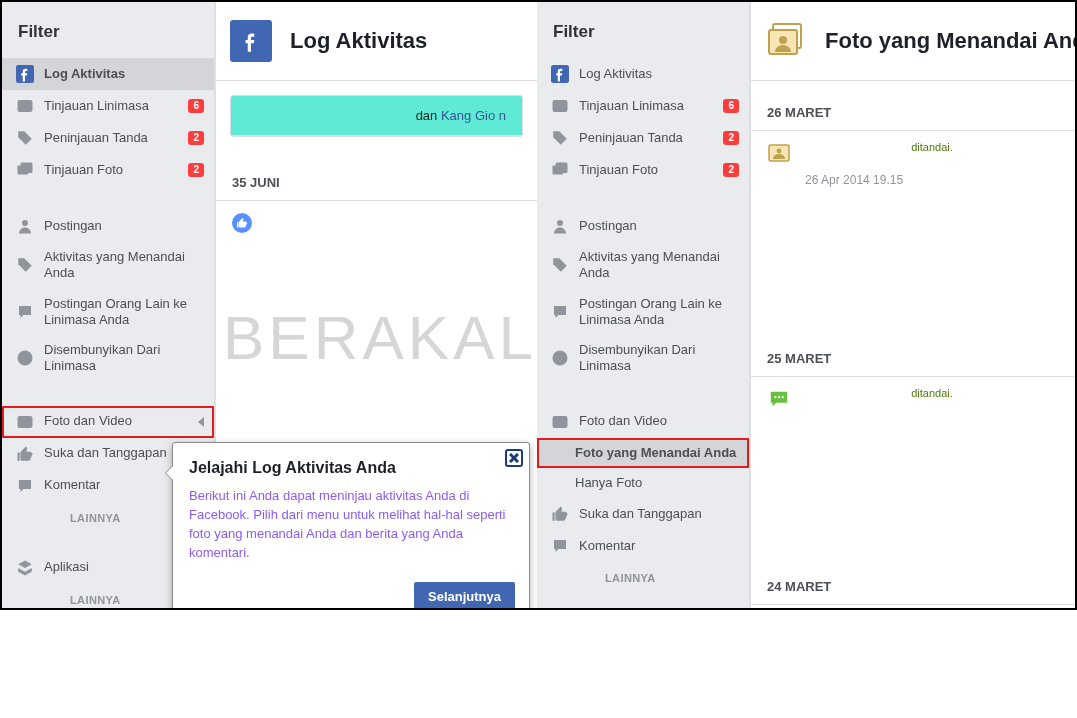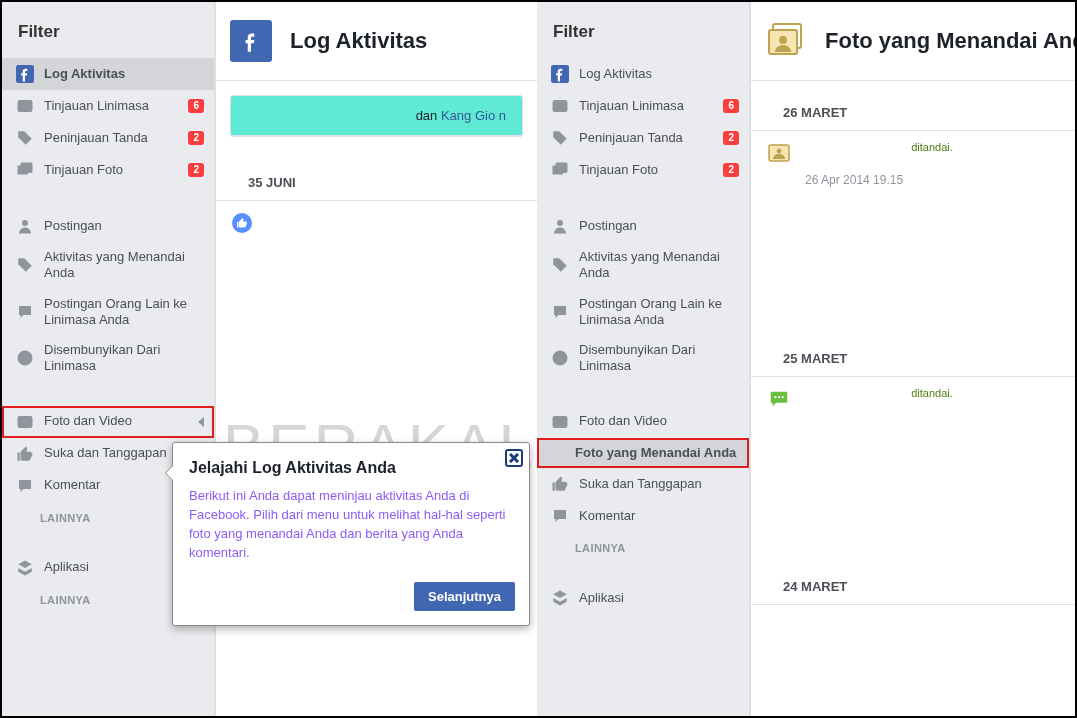--- a/index.html
+++ b/index.html
@@ -12,21 +12,21 @@
     --fb-accent:#365899;
     --watermark:#d6d6d6;
     --link:#365899;
     --redbox:#e11c1c;
   }
   *{box-sizing:border-box;}
   html,body{margin:0;padding:0;font-family:Helvetica,Arial,sans-serif;font-size:13px;color:var(--fb-text);}
   body{background:#fff;}
 
   .outer{
-    width:1077px;height:718px;
+    width:1077px;height:610px;
     border:2px solid #000;
     position:relative;
     overflow:hidden;
     display:flex;
   }
   .vsep{
     position:absolute;left:537px;top:0;bottom:0;width:1px;background:#000;
   }
 
   
@@ -63,20 +63,21 @@
   .sb-item .ico{width:18px;height:18px;margin-right:10px;flex:0 0 18px;display:flex;align-items:center;justify-content:center;}
   .sb-item .lbl{flex:1;}
   .sb-item .badge{
     background:var(--fb-badge);color:#fff;font-size:10px;font-weight:bold;
     border-radius:3px;padding:1px 5px;min-width:14px;text-align:center;
   }
   .sb-spacer{height:24px;}
   .sb-subhead{
     font-size:11px;color:#90949c;font-weight:bold;letter-spacing:.4px;
     padding:10px 14px 4px 38px;
+    margin-left:30px;
   }
   .sb-sub{padding-left:38px;}
   .sb-item.highlight{
     outline:2px solid var(--redbox);outline-offset:-2px;
   }
 
   
   .main{
     flex:1;
     background:#fff;
@@ -104,21 +105,21 @@
   .card{
     margin:14px;border:1px solid var(--fb-border);border-radius:3px;background:#5eead4;
   }
   .card-row{
     padding:12px 16px;border-bottom:1px solid var(--fb-border);
     text-align:right;color:#1d2129;
   }
   .card-row a{color:var(--link);text-decoration:none;}
   .date-head{
     font-size:13px;font-weight:bold;color:#4b4f56;
-    padding:24px 16px 10px 32px;border-bottom:1px solid var(--fb-border);
+    padding:24px 16px 10px 16px;border-bottom:1px solid var(--fb-border);
     background:#fff;
   }
   .like-circle{
     margin:12px 16px;width:20px;height:20px;border-radius:50%;background:#5890ff;
     display:flex;align-items:center;justify-content:center;
   }
   .like-circle svg{width:12px;height:12px;fill:#fff;}
 
   .watermark{
     position:absolute;right:0;bottom:235px;
@@ -440,20 +441,23 @@
         <span class="ico">
             <svg class="gray" viewBox="0 0 24 24">
               <rect x="3" y="5" width="18" height="14" rx="2" fill="none" stroke="#90949c" stroke-width="2"></rect>
               <rect x="3" y="5" width="6" height="14" fill="#90949c"></rect>
             </svg>
           </span>
         <span class="lbl">Foto dan Video</span>
       </div>
       <div class="sb-item sb-sub active highlight">
         <span class="lbl">Foto yang Menandai Anda</span>
+      </div>
+      <div class="sb-item sb-sub">
+        <span class="lbl">Hanya Foto</span>
       </div>
       <div class="sb-item">
         <span class="ico">
             <svg class="gray" viewBox="0 0 24 24">
               <path d="M2 21h3V10H2v11zm19-10c0-1.1-.9-2-2-2h-5l.8-4.2c.1-.3 0-.7-.2-1L13 2 6.6 8.6C6.2 9 6 9.5 6 10v9c0 1.1.9 2 2 2h9c.8 0 1.5-.5 1.8-1.2l3-7c.1-.3.2-.5.2-.8v-1z"></path>
             </svg>
           </span>
         <span class="lbl">Suka dan Tanggapan</span>
       </div>
       <div class="sb-item">

